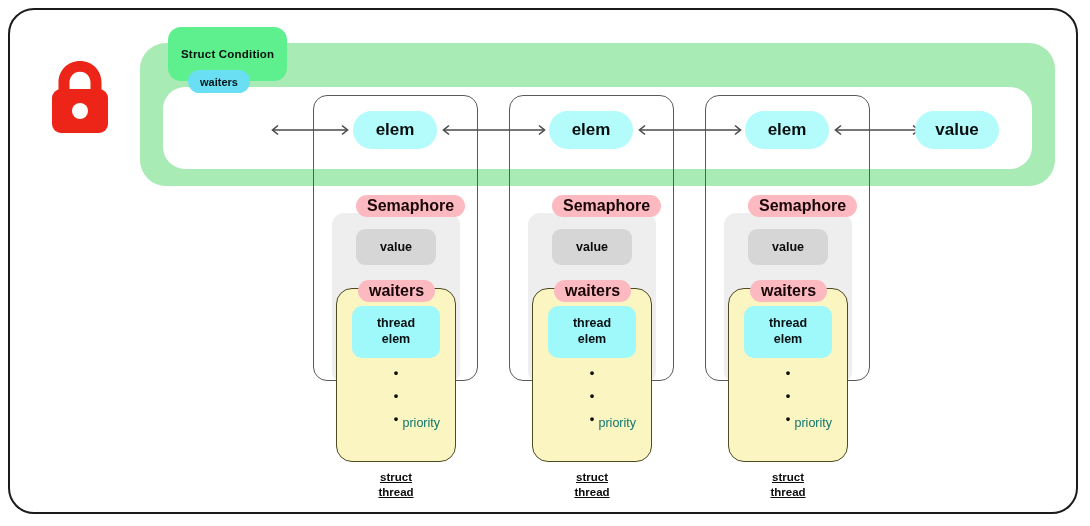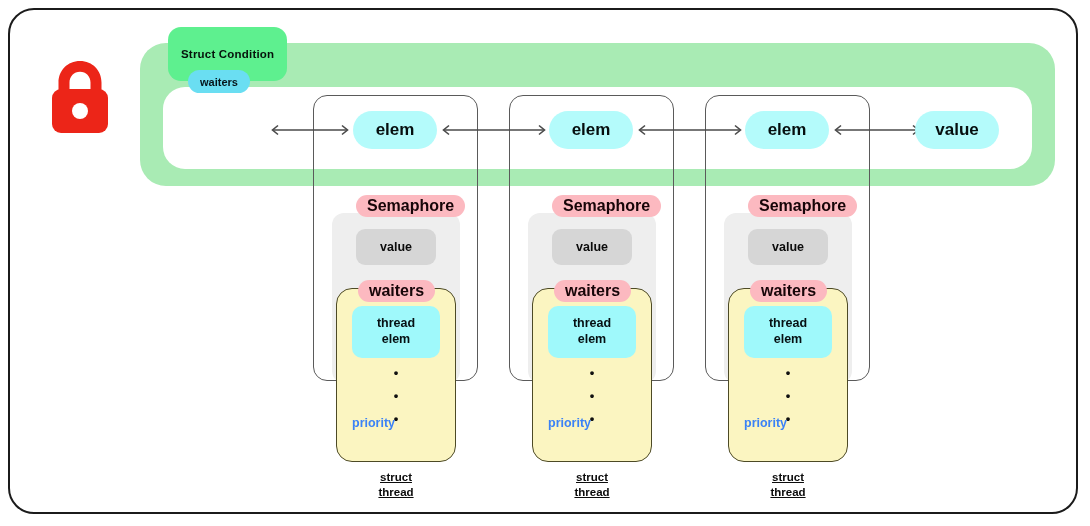--- a/index.html
+++ b/index.html
@@ -211,24 +211,24 @@
     text-align: center;
     color: #101010;
     font-size: 13px;
     font-weight: bold;
     line-height: 13px;
     z-index: 11;
   }
   .dots span { display: block; }
   .priority {
     position: absolute;
-    text-align: left;
-    color: #3b82f6;
+    text-align: right;
+    color: #0f766e;
     font-size: 12.5px;
-    font-weight: bold;
+    font-weight: normal;
     z-index: 11;
   }
   .struct-caption {
     position: absolute;
     text-align: center;
     color: #0b0b0b;
     font-size: 11.5px;
     font-weight: bold;
     line-height: 1.3;
     z-index: 11;

